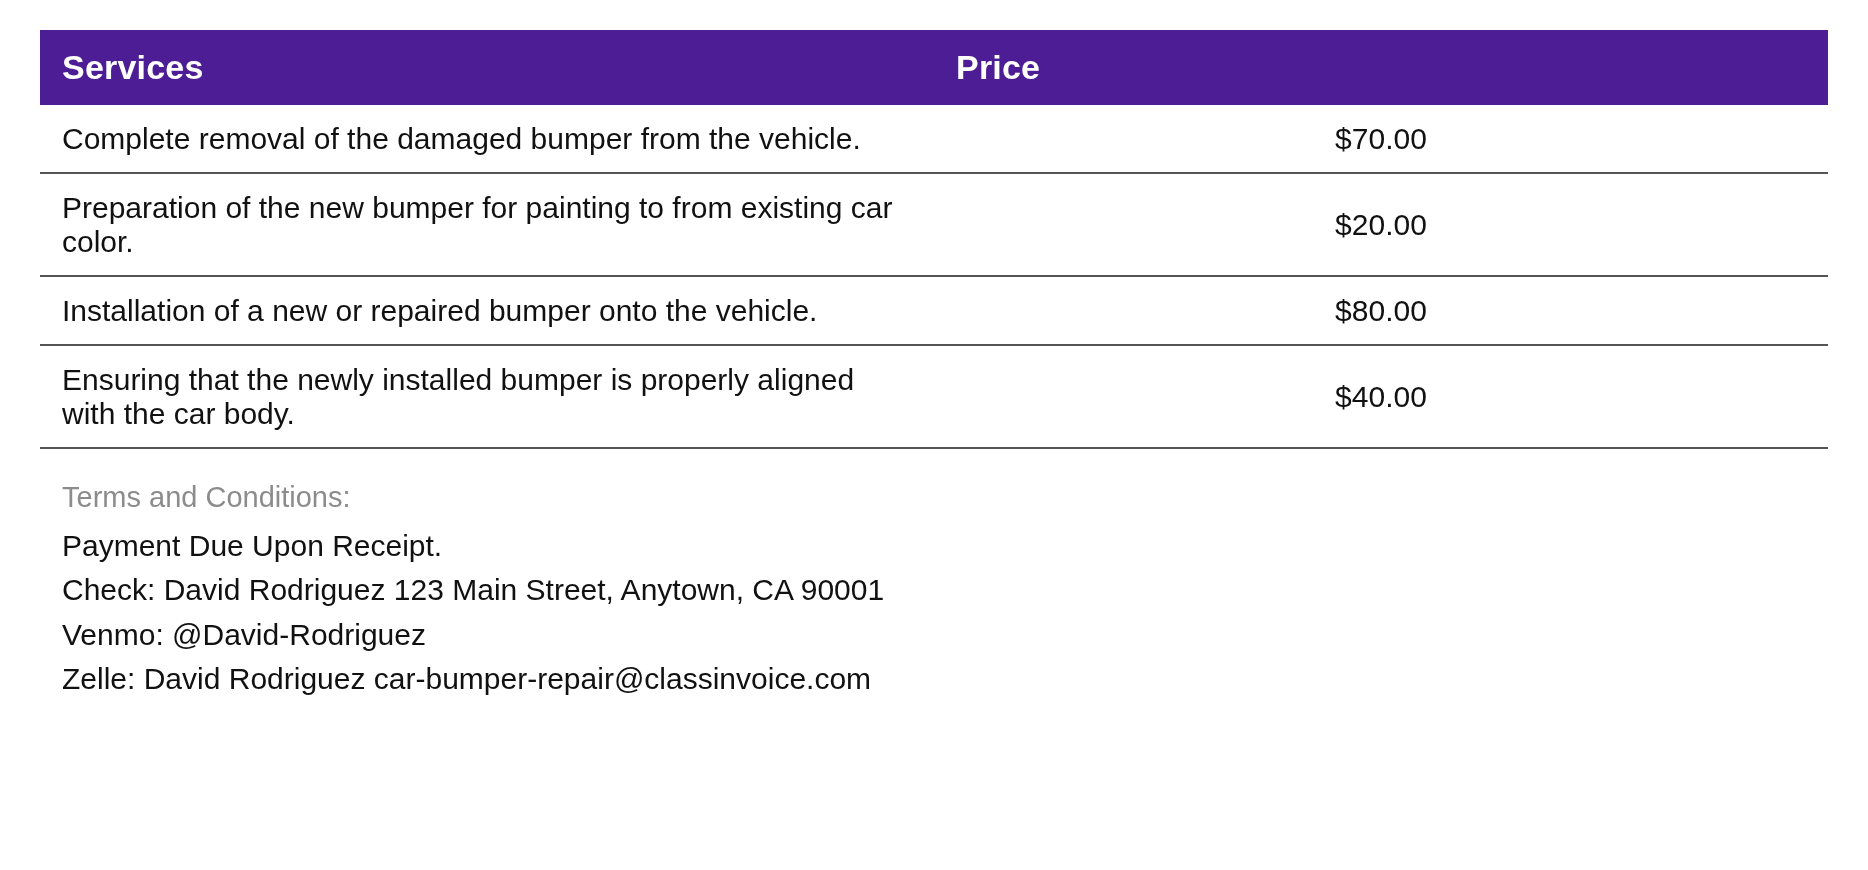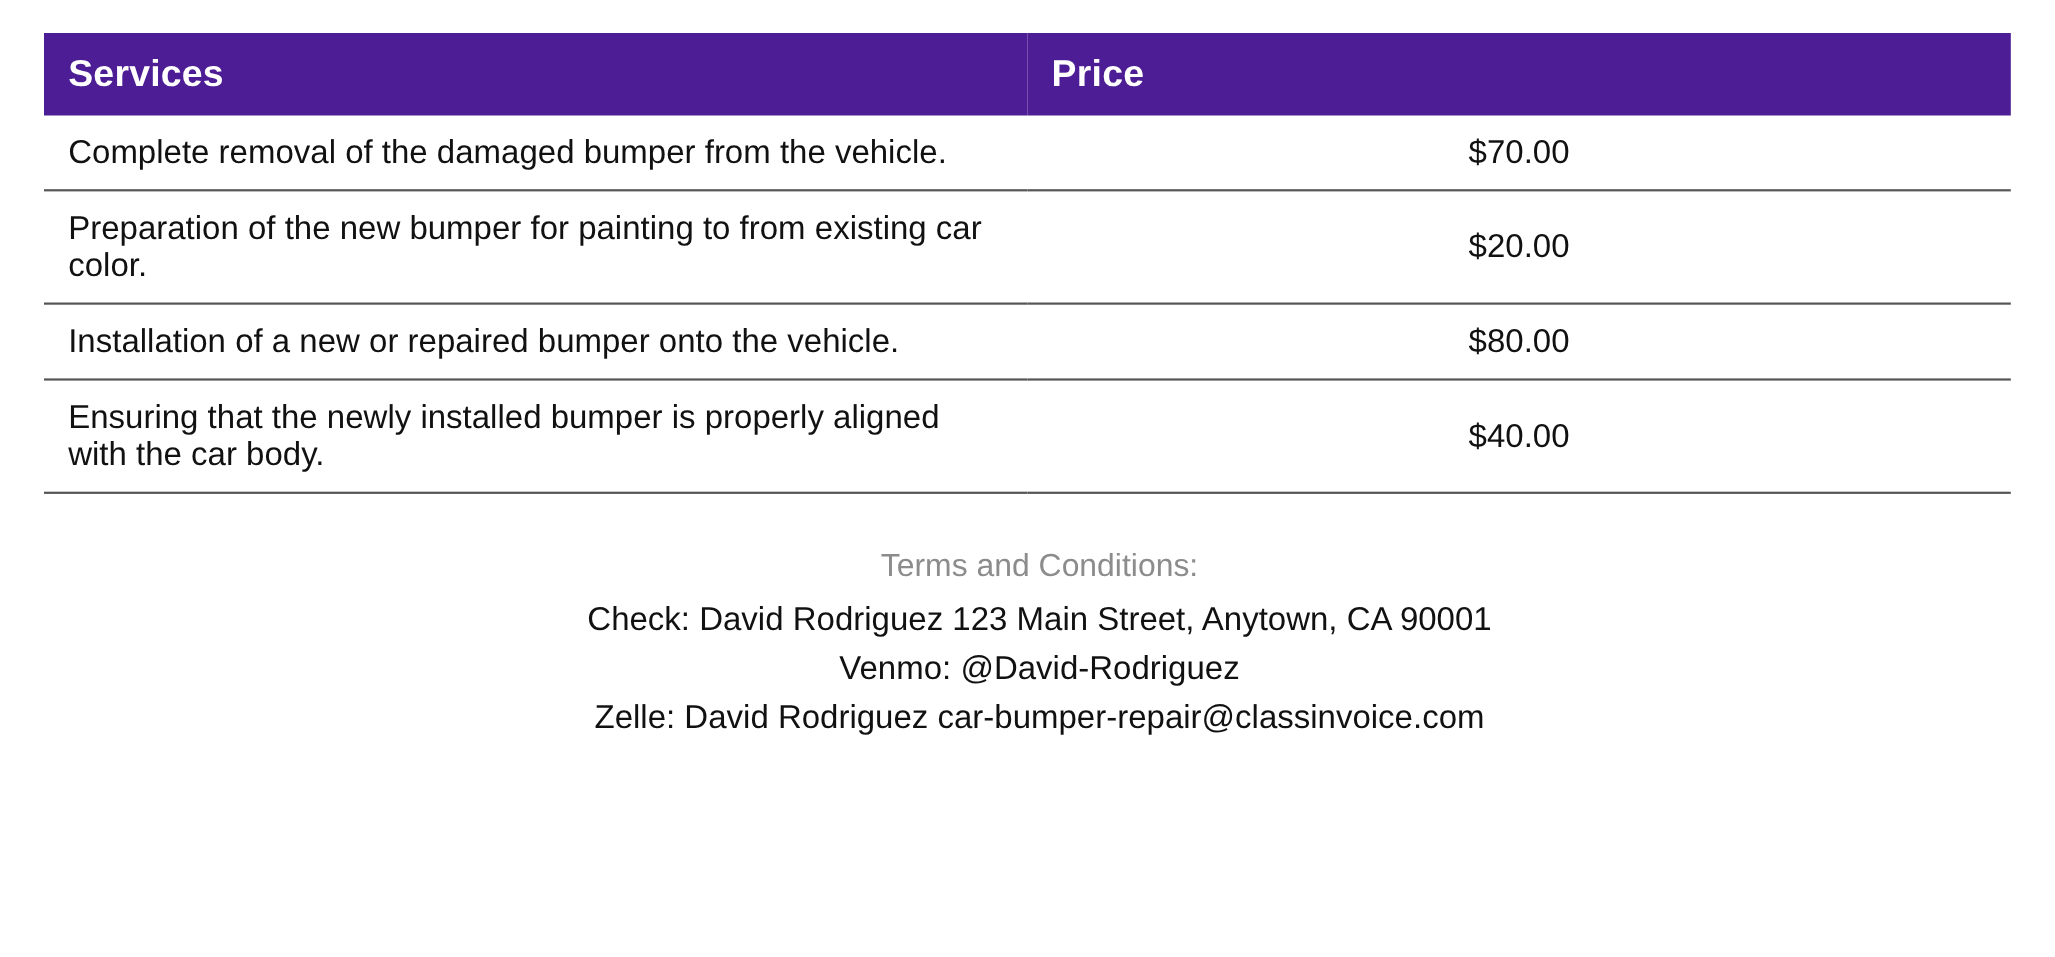--- a/index.html
+++ b/index.html
@@ -64,23 +64,22 @@
   .total-label {
     text-align: right;
     padding-right: 18px !important;
   }
   .total-value {
     text-align: right;
     white-space: nowrap;
   }
   
   .terms {
-    margin-top: 50px;
+    margin-top: 32px;
     padding-left: 22px;
-    text-align: center;
   }
   .terms-title {
     font-size: 29px;
     color: #8c8c8c;
     margin-bottom: 10px;
   }
   .terms-line {
     font-size: 30px;
     color: #111111;
     line-height: 1.48;
@@ -114,18 +113,19 @@
       </tr>
       <tr>
         <td class="td-service">Ensuring that the newly installed bumper is properly aligned with the car body.</td>
         <td class="td-price">$40.00</td>
       </tr>
     </tbody>
   </table>
 
   <div class="terms">
     <div class="terms-title">Terms and Conditions:</div>
+    <div class="terms-line">Payment Due Upon Receipt.</div>
     <div class="terms-line">Check: David Rodriguez 123 Main Street, Anytown, CA 90001</div>
     <div class="terms-line">Venmo: @David-Rodriguez</div>
     <div class="terms-line">Zelle: David Rodriguez car-bumper-repair@classinvoice.com</div>
   </div>
 
 </div>
 
 </body></html>

